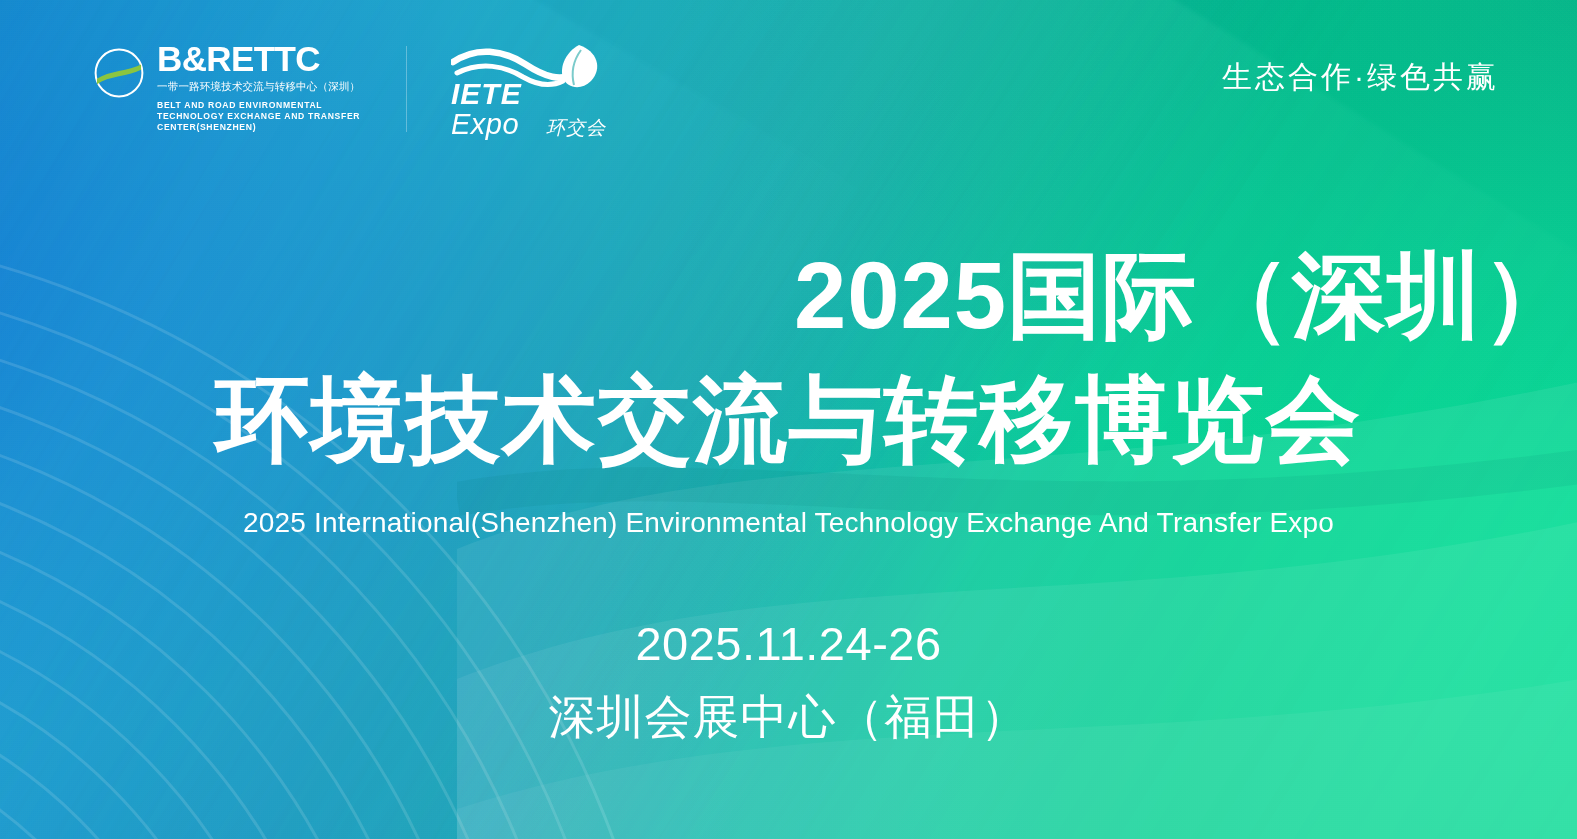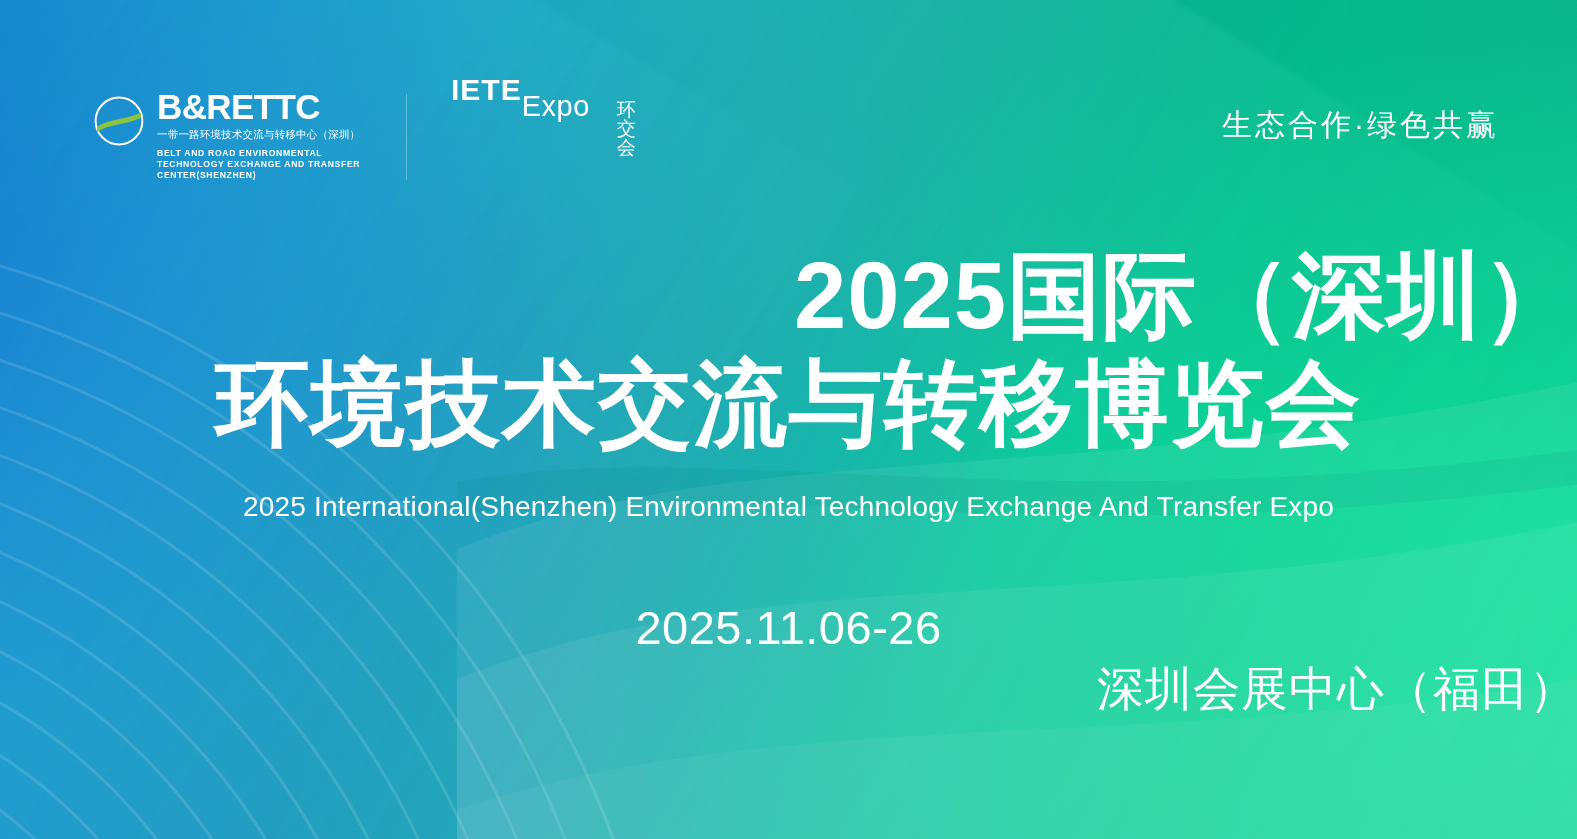--- a/index.html
+++ b/index.html
@@ -119,21 +119,21 @@
       repeating-linear-gradient(90deg, rgba(255,255,255,0.012) 0 1px, rgba(0,0,0,0) 1px 2px);
   }
 
   
   .header {
     position: absolute;
     top: 0; left: 0; right: 0;
     height: 210px;
     display: flex;
     align-items: flex-start;
-    padding: 88px 78px 0 92px;
+    padding: 40px 78px 0 92px;
   }
 
   .logo-group {
     display: flex;
     align-items: flex-start;
     gap: 44px;
   }
 
   
   .brettc {
@@ -172,23 +172,24 @@
   .logo-divider {
     width: 1px;
     height: 86px;
     margin-top: 6px;
     background: rgba(255,255,255,0.30);
   }
 
   
   .iete {
     display: flex;
-    flex-direction: row;
+    flex-direction: column;
     width: 160px;
     padding-top: 2px;
+    font-style: italic;
   }
   .iete-mark { width: 160px; height: 52px; }
   .iete-mark svg { width: 100%; height: 100%; display: block; }
   .iete-ab {
     color: #ffffff;
     font-size: 30px;
     font-weight: 700;
     letter-spacing: 1px;
     line-height: 0.92;
     margin-top: -14px;
@@ -238,21 +239,21 @@
     letter-spacing: 1px;
     line-height: 1.06;
     white-space: nowrap;
     text-align: right;
   }
   .title-line2 {
     font-size: 94px;
     font-weight: 800;
     letter-spacing: 1.5px;
     line-height: 1.06;
-    margin-top: 8px;
+    margin-top: 24px;
     white-space: nowrap;
   }
   .subtitle-en {
     font-size: 28px;
     font-weight: 400;
     letter-spacing: 0.2px;
     line-height: 1.2;
     margin-top: 37px;
     white-space: nowrap;
   }
@@ -264,23 +265,22 @@
     font-weight: 400;
     letter-spacing: 0.5px;
     line-height: 1.18;
     white-space: nowrap;
   }
   .info-venue {
     font-size: 47px;
     font-weight: 400;
     letter-spacing: 1px;
     line-height: 1.18;
-    margin-top: 6px;
-    white-space: nowrap;
-    text-align: right;
+    margin-top: 18px;
+    white-space: nowrap;
   }
 </style>
 </head>
 <body>
 
 <div class="banner">
 
   <div class="bg-layer bg-vignette-blue"></div>
   <div class="bg-layer bg-vignette-green"></div>
   <div class="bg-layer bg-topright-dark"></div>
@@ -362,18 +362,18 @@
 
     <div class="tagline">生态合作·绿色共赢</div>
   </div>
 
   <div class="main">
     <div class="title-line1">2025国际（深圳）</div>
     <div class="title-line2">环境技术交流与转移博览会</div>
     <div class="subtitle-en">2025 International(Shenzhen) Environmental Technology Exchange And Transfer Expo</div>
 
     <div class="info">
-      <div class="info-date">2025.11.06-26</div>
+      <div class="info-date">2025.11.24-26</div>
       <div class="info-venue">深圳会展中心（福田）</div>
     </div>
   </div>
 
 </div>
 
 </body></html>

